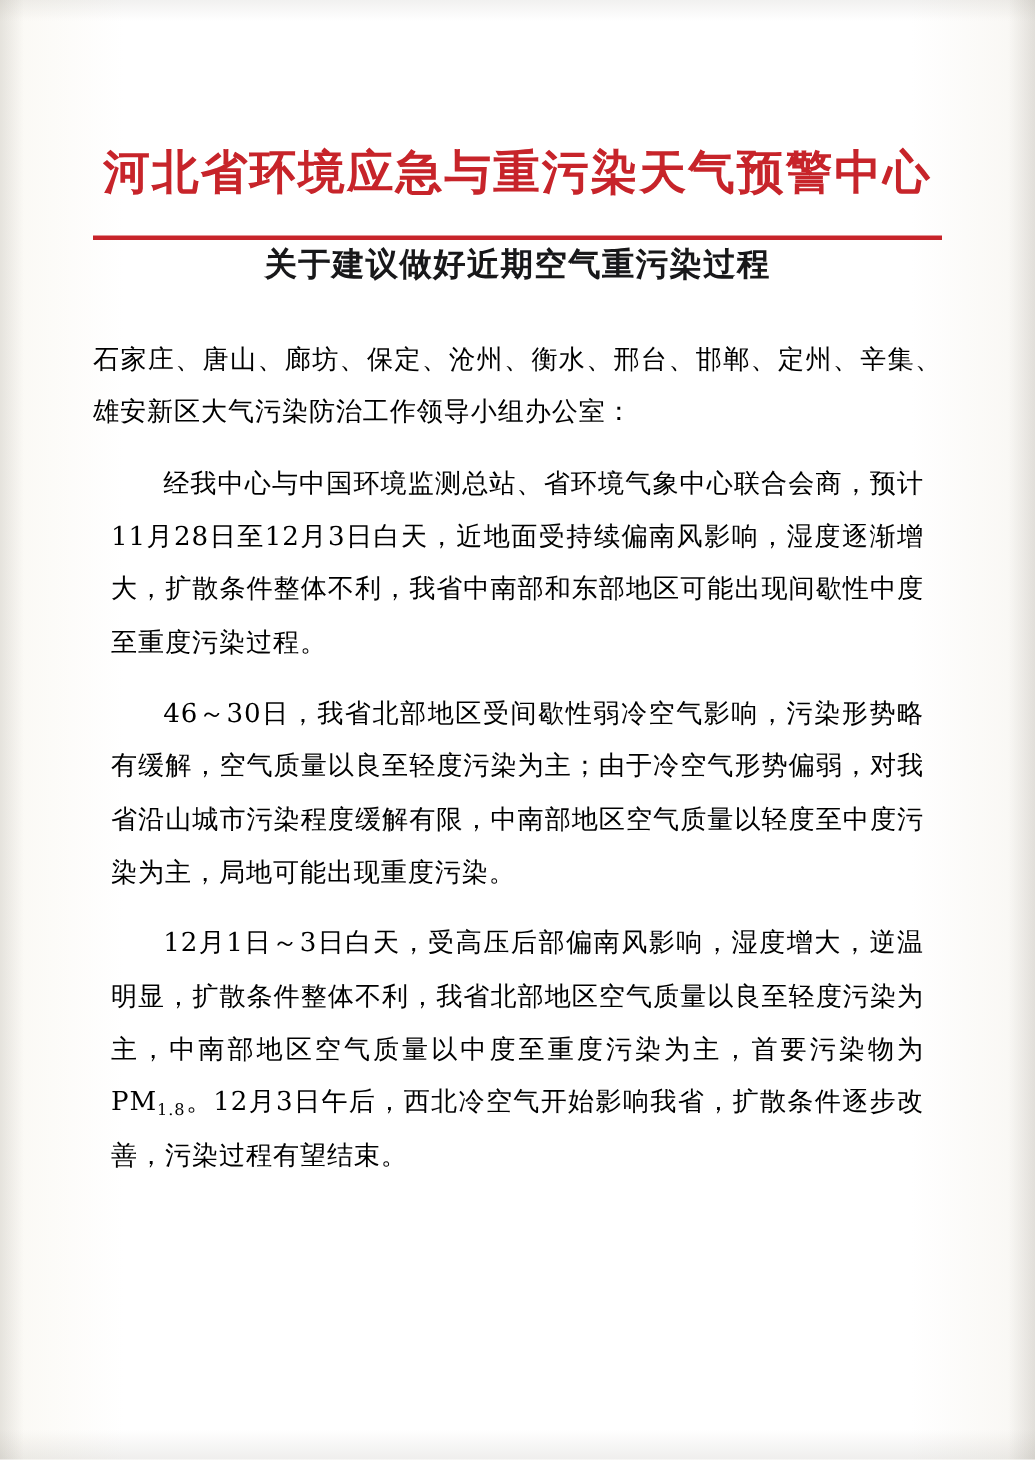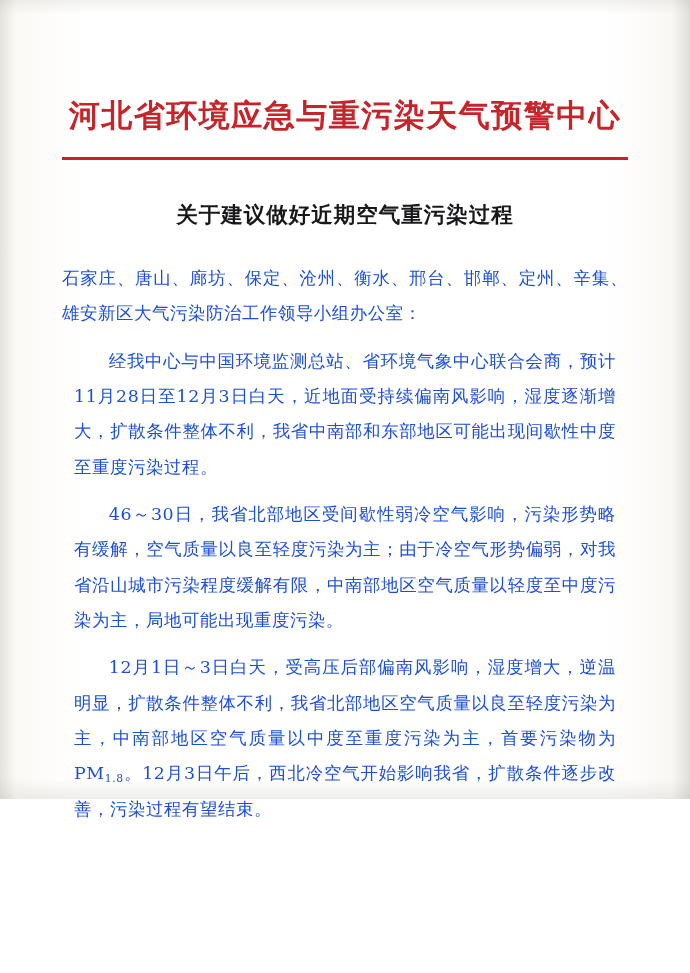--- a/index.html
+++ b/index.html
@@ -9,21 +9,21 @@
   body {
     width: 690px;
     height: 973px;
     background: #ffffff;
     font-family: "DejaVu Serif", "Liberation Serif", serif;
     overflow: hidden;
   }
   #doc {
     position: relative;
     width: 690px;
-    height: 799px;
+    height: 973px;
     background: #fdfdfb;
     box-sizing: border-box;
   }
   .paper-tint {
     position: absolute;
     inset: 0;
     background:
       linear-gradient(to right, rgba(250,248,243,1) 0%, rgba(255,255,255,1) 12%, rgba(255,255,255,1) 88%, rgba(248,246,242,1) 100%);
     pointer-events: none;
   }
@@ -41,35 +41,34 @@
     font-family: "DejaVu Serif", "Liberation Serif", serif;
     white-space: nowrap;
   }
   .redline {
     margin-top: 22px;
     height: 3px;
     background: #c7242a;
     width: 100%;
   }
   .doc-title {
-    margin-top: 38px;
     text-align: center;
     font-weight: bold;
     font-size: 21.5px;
     color: #18181a;
     line-height: 1.55;
     letter-spacing: 1px;
   }
   .doc-title .line2 {
     display: block;
   }
   .body-block {
     margin-top: 30px;
     font-size: 17.4px;
-    color: #1d4ed8;
+    color: #000000;
     line-height: 2.03;
     letter-spacing: 0.6px;
     text-align: justify;
     text-justify: inter-ideograph;
   }
   .addressee {
     margin: 0 0 2px 0;
     text-indent: 0;
   }
   .para {

